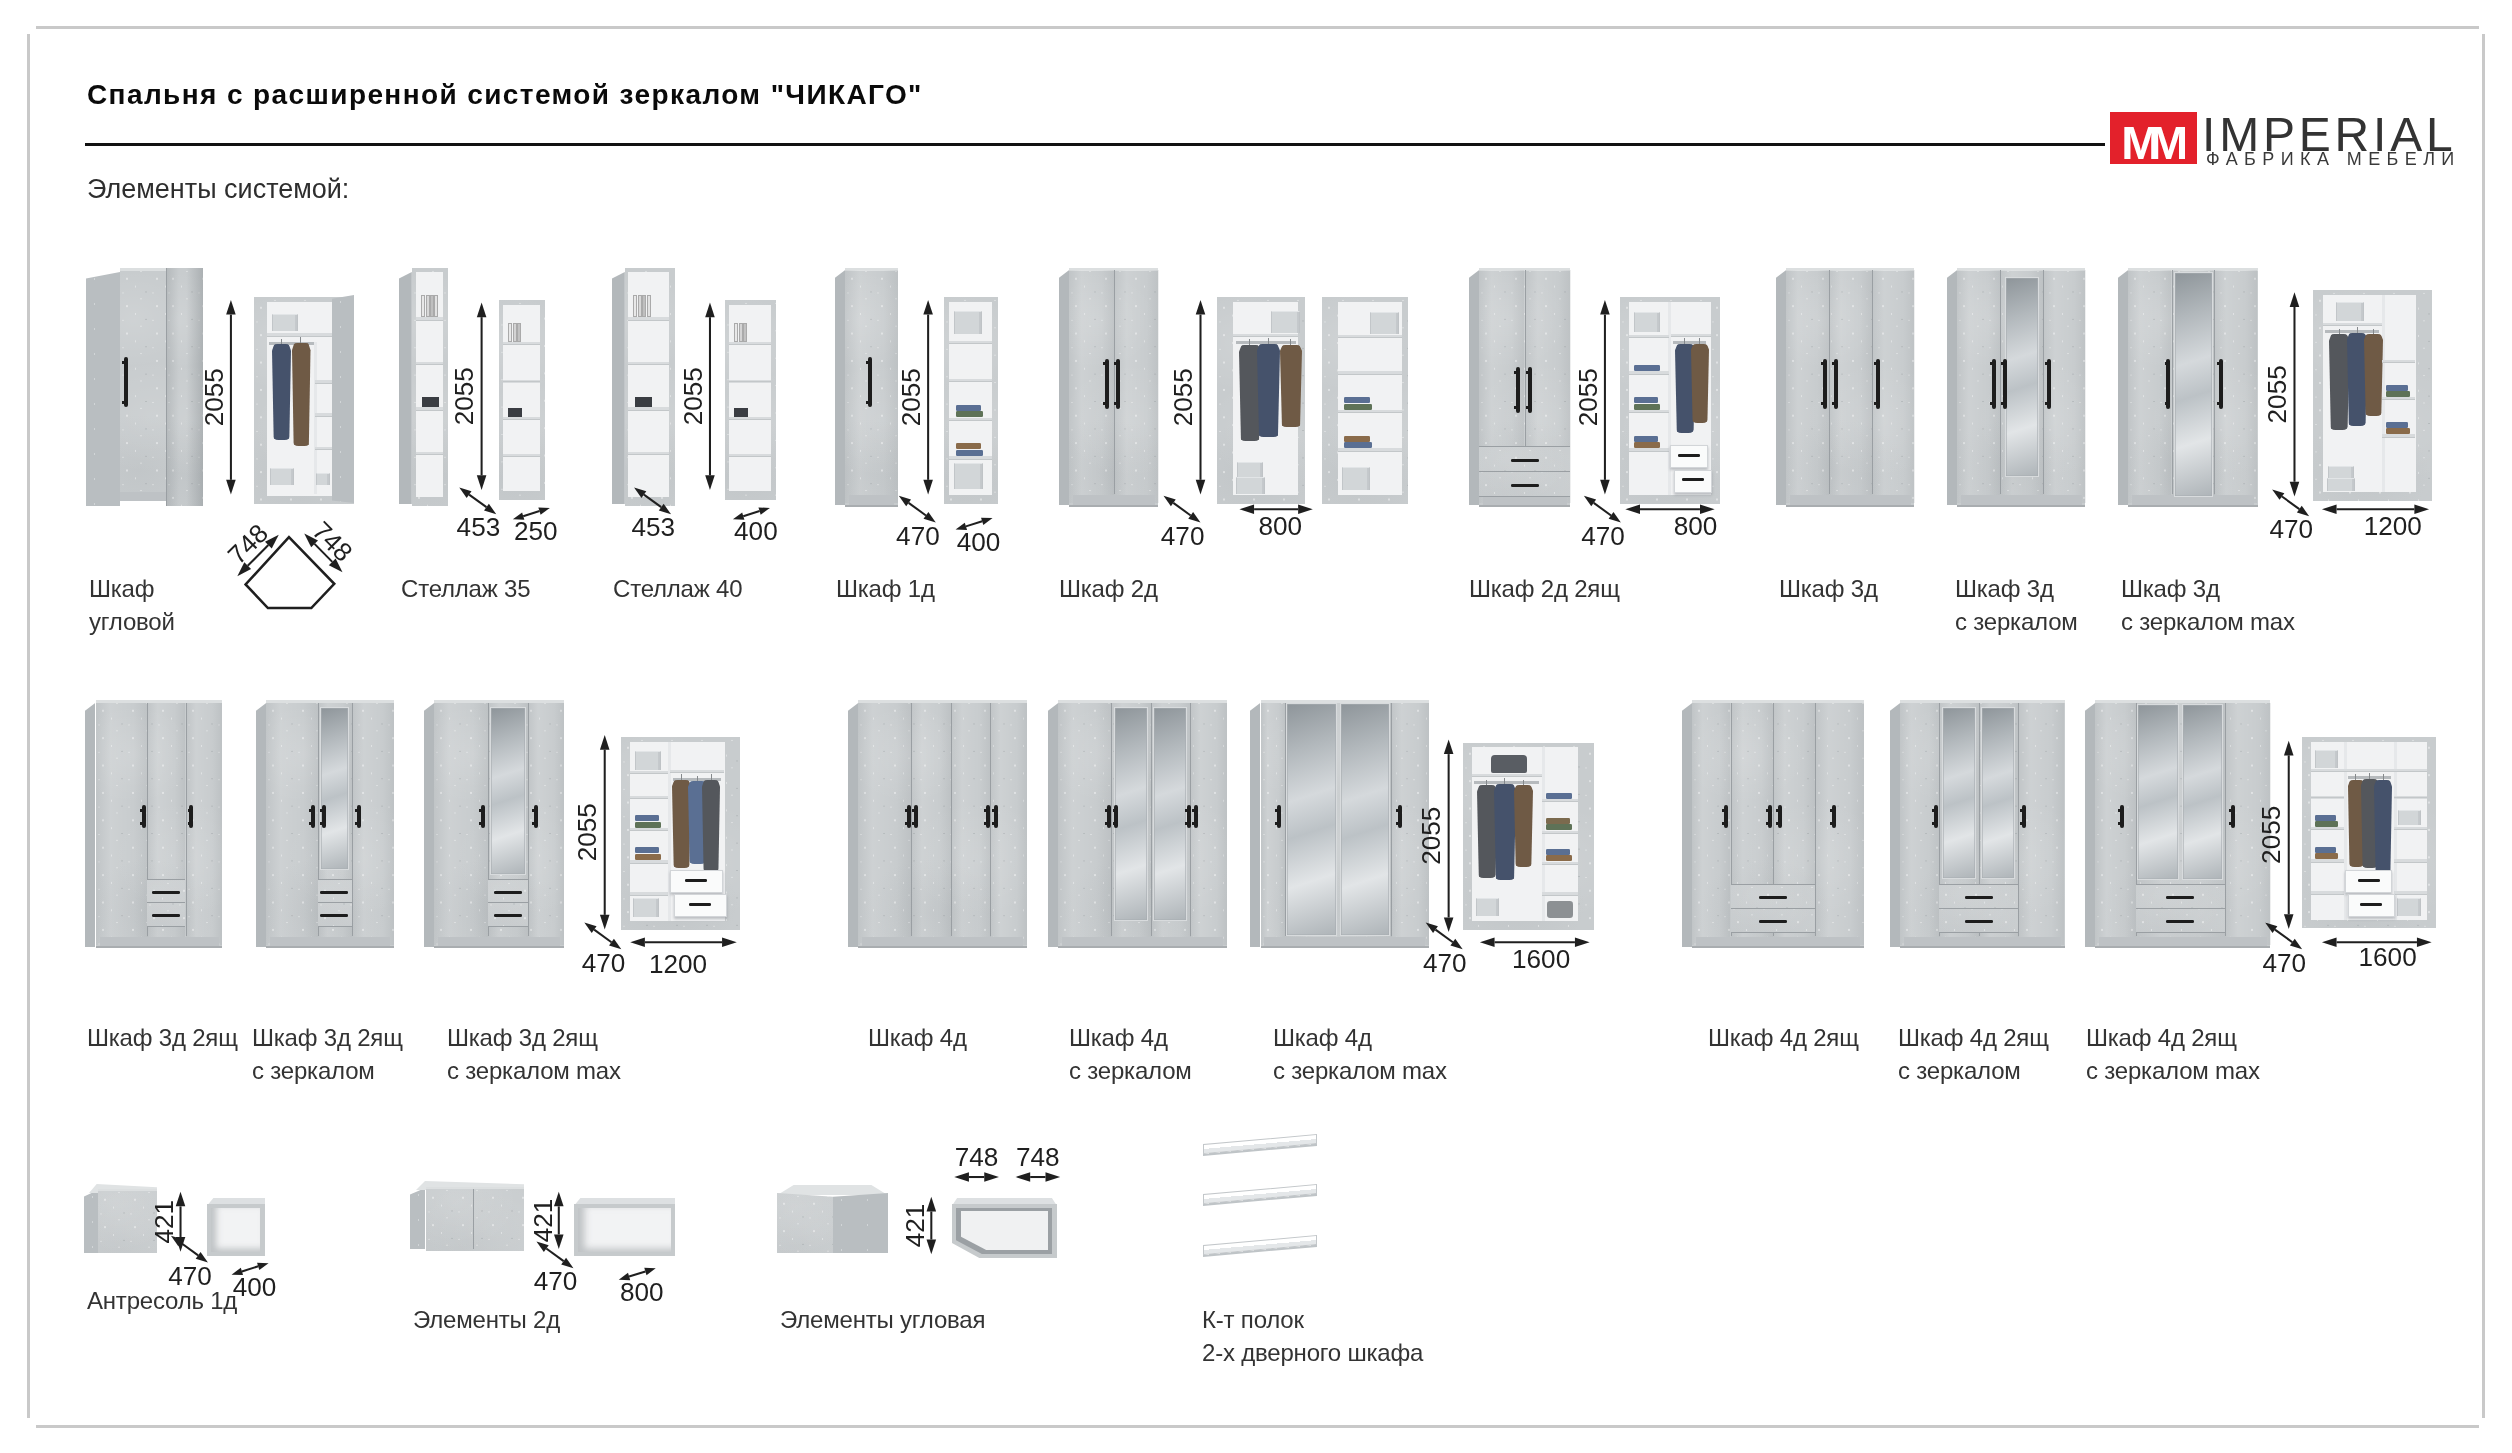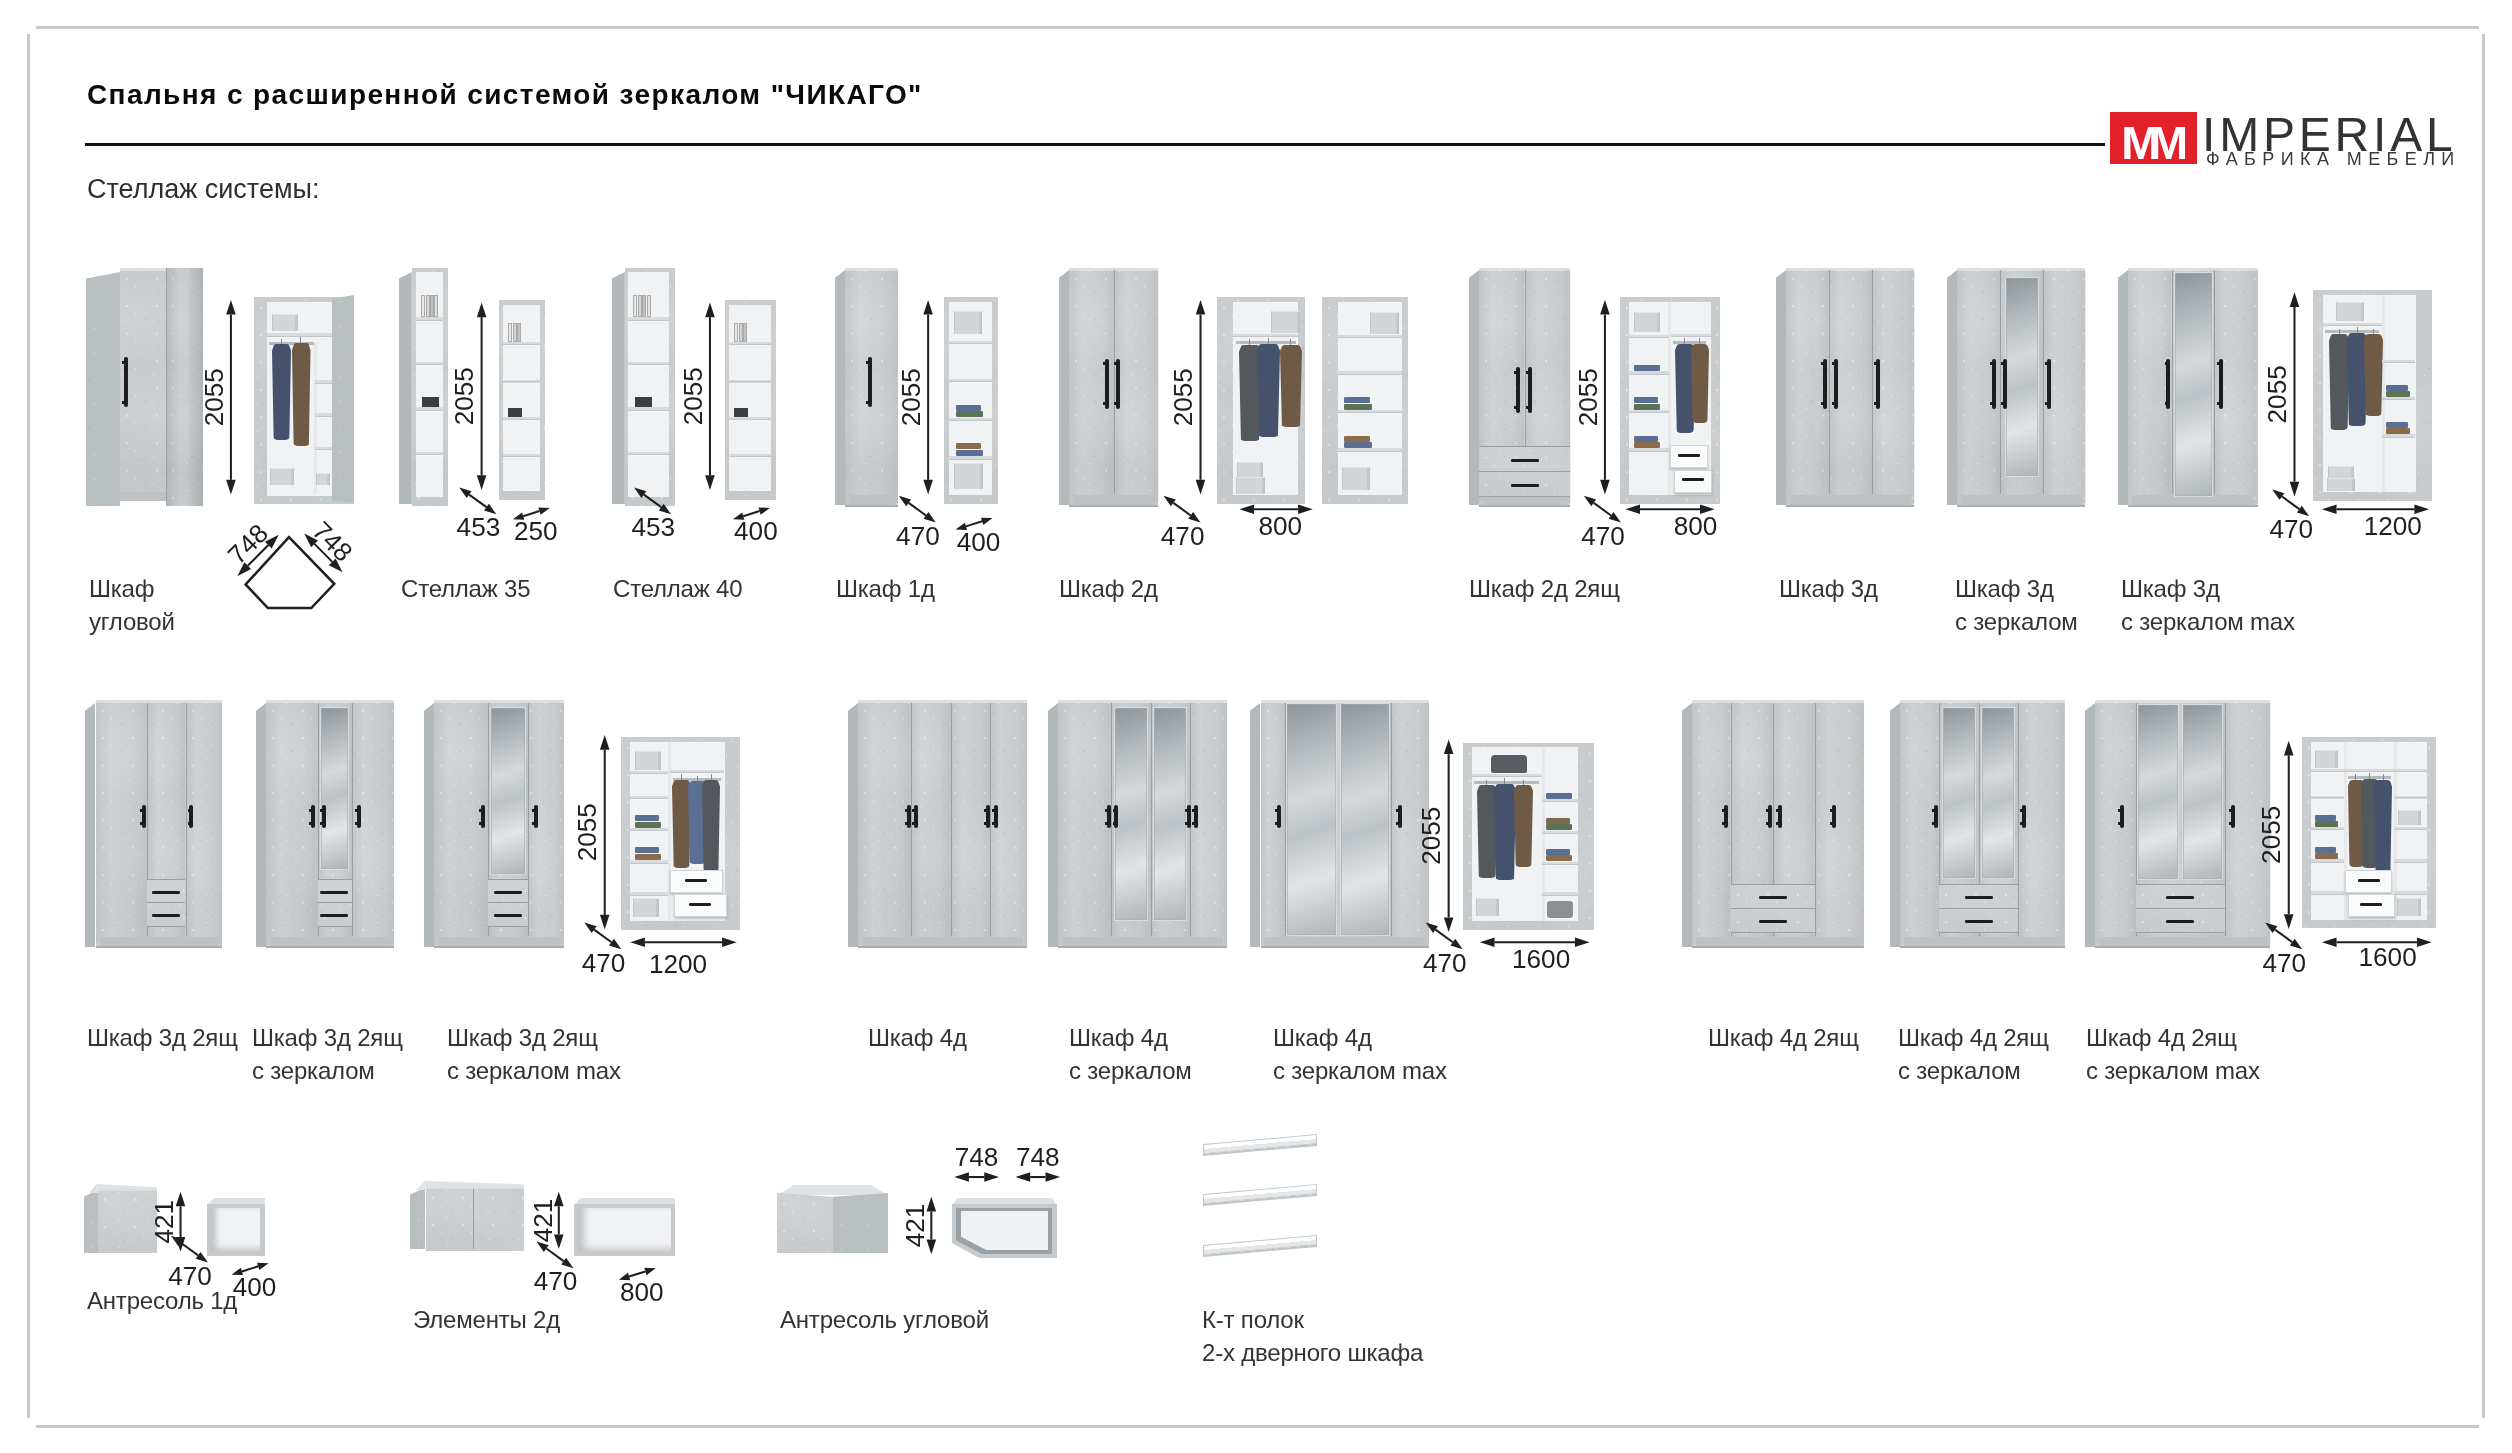--- a/index.html
+++ b/index.html
@@ -30,21 +30,21 @@
  box-shadow:0 1.9px 0 #bfc4c7;}
 text{font-family:"Liberation Sans",sans-serif;}
 </style></head>
 <body>
 <div class="a " style="left:36px;top:26px;width:2443px;height:3.2px;background:#c9c9c9;"></div>
 <div class="a " style="left:27px;top:34px;width:3.2px;height:1384px;background:#c9c9c9;"></div>
 <div class="a " style="left:2482px;top:34px;width:3.2px;height:1384px;background:#c9c9c9;"></div>
 <div class="a " style="left:36px;top:1425px;width:2443px;height:3.2px;background:#c9c9c9;"></div>
 <div class="title">Спальня с расширенной системой зеркалом "ЧИКАГО"</div>
 <div class="a " style="left:85px;top:143px;width:2020px;height:2.6px;background:#111;"></div>
-<div class="sub">Стеллаж системы:</div>
+<div class="sub">Элементы системой:</div>
 <div class="logobox">MM</div>
 <div class="logotxt">IMPERIAL</div>
 <div class="logosub">ФАБРИКА МЕБЕЛИ</div>
 <div class="a cc2" style="left:86px;top:272px;width:34px;height:234px;clip-path:polygon(0 6.4px,100% 0,100% 100%,0 100%);"></div>
 <div class="a cc" style="left:120px;top:268px;width:46px;height:233px;"></div>
 <div class="a " style="left:120px;top:268px;width:46px;height:3.2px;background:#dcdfe0;"></div>
 <div class="a " style="left:120px;top:492px;width:46px;height:9px;background:#bec2c5;"></div>
 <div class="a cc" style="left:166px;top:268px;width:37px;height:238px;"></div>
 <div class="a " style="left:166px;top:268px;width:37px;height:238px;background:linear-gradient(90deg,rgba(120,126,130,.25),rgba(120,126,130,0) 35%,rgba(120,126,130,0) 55%,rgba(105,112,116,.3));"></div>
 <div class="a " style="left:166px;top:268px;width:1.3px;height:238px;background:#9a9fa3;"></div>
@@ -687,21 +687,21 @@
 <div class="a " style="left:574px;top:1204px;width:101px;height:52px;background:#c6cacc;"></div>
 <div class="a " style="left:578px;top:1208px;width:93px;height:44px;background:#f2f3f4;box-shadow:inset 6.4px -3.2px 7.7px rgba(150,155,159,.55);"></div>
 <div class="lab" style="left:413px;top:1303px;width:383px;">Элементы 2д</div>
 <div class="a " style="left:777px;top:1185px;width:111px;height:10.2px;background:#e0e3e4;clip-path:polygon(16.6px 0,calc(100% - 16.6px) 0,100% 100%,0 100%);"></div>
 <div class="a cc" style="clip-path:polygon(0 0,100% 3.8px,100% 100%,0 100%);left:777px;top:1193px;width:56px;height:60px;"></div>
 <div class="a cc2" style="left:833px;top:1193px;width:55px;height:60px;clip-path:polygon(0 3.8px,100% 0,100% 100%,0 100%);"></div>
 <div class="a " style="left:952px;top:1198px;width:105px;height:7.7px;background:#dde0e2;clip-path:polygon(5.1px 0,calc(100% - 5.1px) 0,100% 100%,0 100%);"></div>
 <div class="a " style="left:952px;top:1204px;width:105px;height:54px;background:#c6cacc;clip-path:polygon(0 0,100% 0,100% 100%,26% 100%,0 72%);"></div>
 <div class="a " style="left:956px;top:1208px;width:96px;height:46px;background:#9ba0a4;clip-path:polygon(0 0,100% 0,100% 100%,27% 100%,0 70%);"></div>
 <div class="a " style="left:961px;top:1211px;width:87px;height:39px;background:#f0f1f2;clip-path:polygon(0 0,100% 0,100% 100%,29% 100%,0 66%);"></div>
-<div class="lab" style="left:780px;top:1303px;width:383px;">Антресоль угловой</div>
+<div class="lab" style="left:780px;top:1303px;width:383px;">Элементы угловая</div>
 <div class="a shlf" style="left:1203px;top:1139px;"></div>
 <div class="a shlf" style="left:1203px;top:1189px;"></div>
 <div class="a shlf" style="left:1203px;top:1240px;"></div>
 <div class="lab" style="left:1202px;top:1303px;width:383px;">К-т полок<br>2-х дверного шкафа</div>
 <svg width="2512" height="1454" style="position:absolute;left:0;top:0;pointer-events:none" viewBox="0 0 3938 2279">
     <line x1="362.0" y1="493.0" x2="362.0" y2="752.0" stroke="#1f1f1f" stroke-width="3.2"></line>
     <polygon points="362.0,470.0 354.5,493.0 369.5,493.0" fill="#1f1f1f"></polygon>
     <polygon points="362.0,775.0 354.5,752.0 369.5,752.0" fill="#1f1f1f"></polygon>
     <text x="338" y="622.5" transform="rotate(-90 338 622.5)" font-size="41" fill="#1f1f1f" text-anchor="middle" dominant-baseline="middle">2055</text>
     <polygon points="453,842 524,915 488,953 420,953 385,916" fill="#fff" stroke="#1f1f1f" stroke-width="4" stroke-linejoin="miter"></polygon>

